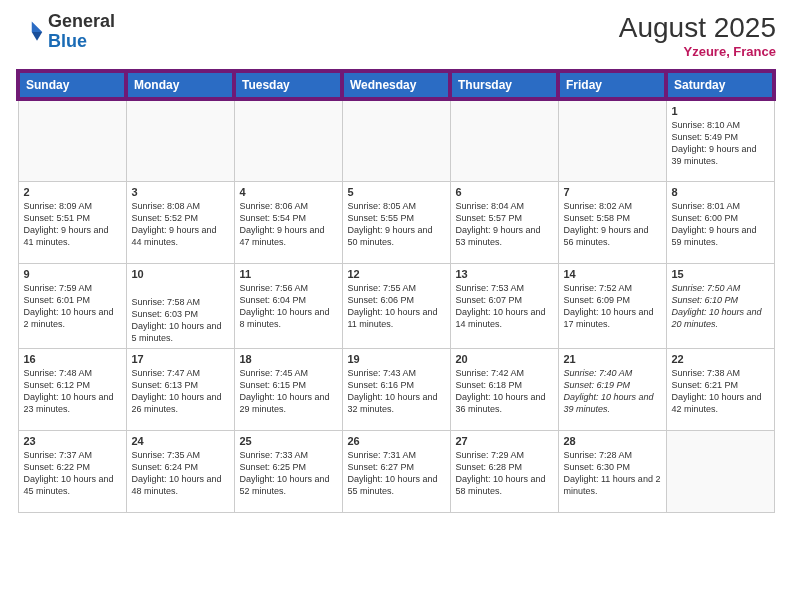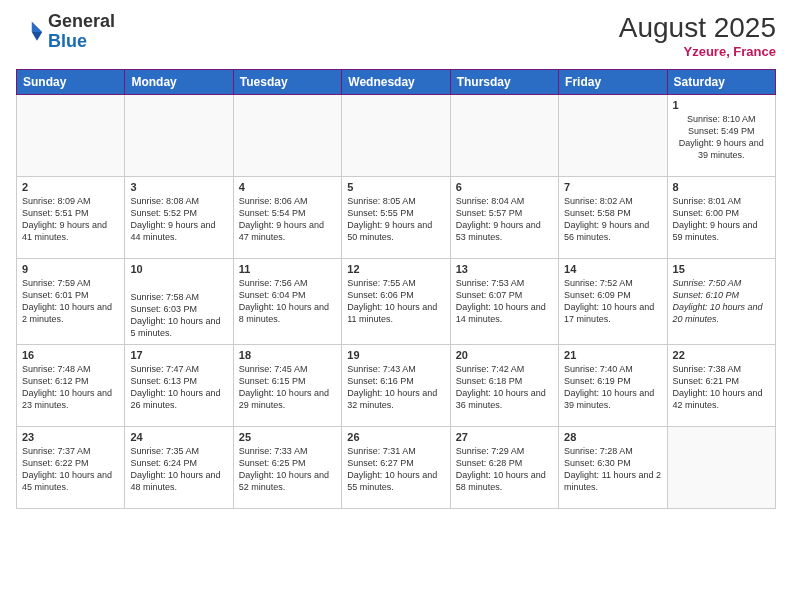--- a/index.html
+++ b/index.html
@@ -55,21 +55,21 @@
       border-collapse: collapse;
       border: 1px solid #ccc;
     }
     .calendar th {
       background-color: #2b6cc4;
       color: white;
       font-size: 12px;
       font-weight: bold;
       padding: 5px 6px;
       text-align: left;
-      border: 1px solid #701a75;
+      border: 4px solid #701a75;
     }
     .calendar td {
       vertical-align: top;
       border: 1px solid #ccc;
       padding: 4px 5px;
       width: calc(100% / 7);
       height: 82px;
       font-size: 9.5px;
       color: #333;
       background: #fff;
@@ -126,21 +126,21 @@
     <tbody id="calendar-body">
     <tr>
           <td class="empty"></td>
           <td class="empty"></td>
           <td class="empty"></td>
           <td class="empty"></td>
           <td class="empty"></td>
           <td class="empty"></td>
           <td>
             <span class="day-num">1</span>
-            <div class="day-info" style="white-space: pre-line; text-align: center;">Sunrise: 8:10 AM
+            <div class="day-info" style="white-space: pre-line;">Sunrise: 8:10 AM
 Sunset: 5:49 PM
 Daylight: 9 hours and 39 minutes.</div>
           </td>
         </tr>
         <tr>
           <td>
             <span class="day-num">2</span>
             <div class="day-info" style="white-space: pre-line;">Sunrise: 8:09 AM
 Sunset: 5:51 PM
 Daylight: 9 hours and 41 minutes.</div>
@@ -252,21 +252,21 @@
 Daylight: 10 hours and 32 minutes.</div>
           </td>
           <td>
             <span class="day-num">20</span>
             <div class="day-info" style="white-space: pre-line;">Sunrise: 7:42 AM
 Sunset: 6:18 PM
 Daylight: 10 hours and 36 minutes.</div>
           </td>
           <td>
             <span class="day-num">21</span>
-            <div class="day-info" style="white-space: pre-line;">Sunrise: 7:40 AM
+            <div class="day-info" style="white-space: pre-line; font-style: italic;">Sunrise: 7:40 AM
 Sunset: 6:19 PM
 Daylight: 10 hours and 39 minutes.</div>
           </td>
           <td>
             <span class="day-num">22</span>
             <div class="day-info" style="white-space: pre-line;">Sunrise: 7:38 AM
 Sunset: 6:21 PM
 Daylight: 10 hours and 42 minutes.</div>
           </td>
         </tr>

